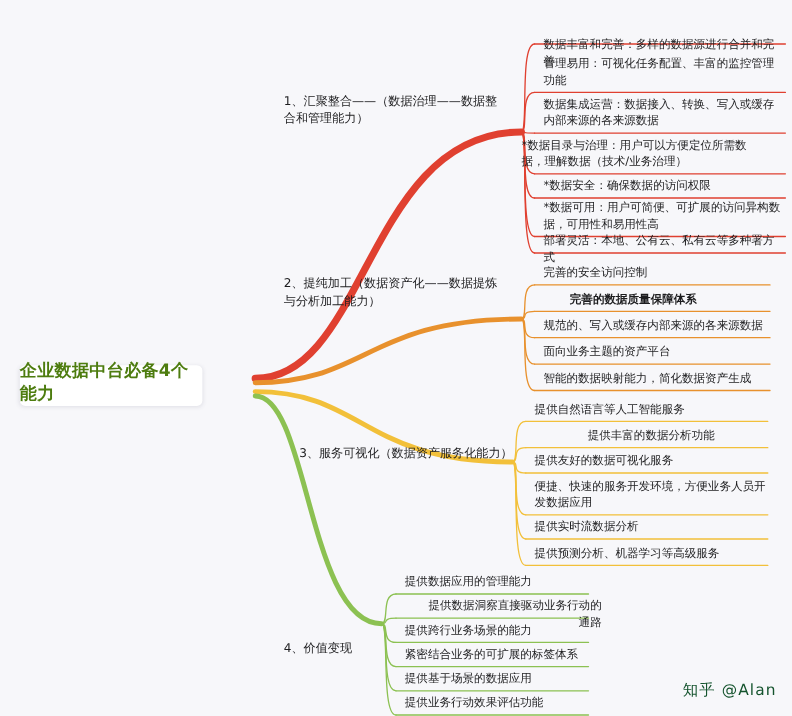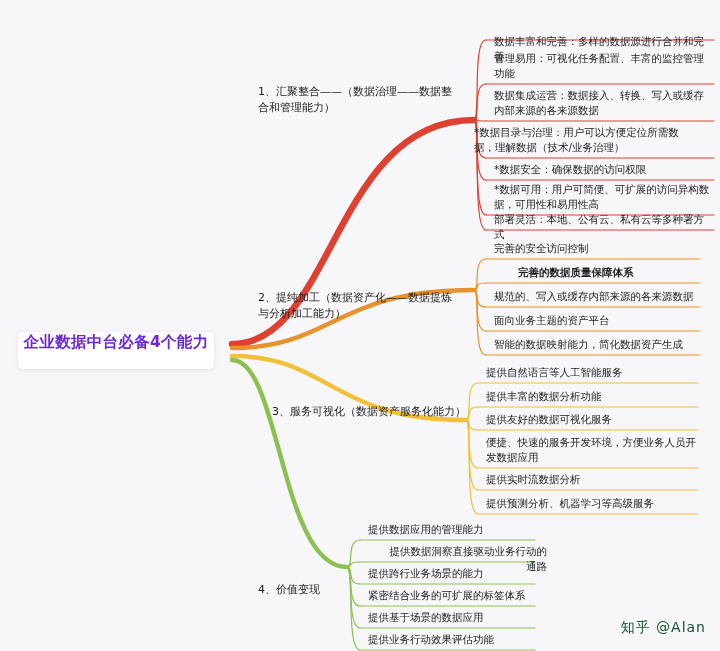--- a/index.html
+++ b/index.html
@@ -24,31 +24,31 @@
     left: 0;
     top: 0;
     width: 720px;
     height: 651px;
     pointer-events: none;
   }
   .root-node {
     position: absolute;
     left: 18px;
     top: 332px;
-    width: 196px;
+    width: 166px;
     height: 37px;
     background: #ffffff;
     border-radius: 5px;
     box-shadow: 0 1px 4px rgba(60,60,90,0.13);
     display: flex;
-    align-items: flex-start;
+    align-items: flex-end;
     justify-content: center;
     font-size: 15.5px;
     font-weight: bold;
-    color: #6d28d9;
+    color: #4d7c0f;
     letter-spacing: 0.3px;
     z-index: 5;
   }
   .branch-label {
     position: absolute;
     font-size: 11px;
     line-height: 16px;
     color: #1d1d1f;
     z-index: 4;
   }
@@ -132,21 +132,21 @@
   </svg>
 
   <div class="root-node">
     <span>企业数据中台必备4个能力</span>
   </div>
 
   <div class="branch-label" style="left:258px; top:84px; width:200px;">
     <span>1、汇聚整合——（数据治理——数据整合和管理能力）</span>
   </div>
 
-  <div class="branch-label" style="left:258px; top:250px; width:200px;margin-top:40px;">
+  <div class="branch-label" style="left:258px; top:250px; width:200px;">
     <span>2、提纯加工（数据资产化——数据提炼与分析加工能力）</span>
   </div>
 
   <div class="branch-label" style="left:272px; top:404px; width:205px;">
     <span>3、服务可视化（数据资产服务化能力）</span>
   </div>
 
   <div class="branch-label" style="left:258px; top:582px; width:90px;">
     <span>4、价值变现</span>
   </div>
@@ -158,21 +158,21 @@
       <div class="leaf" style="left: 474px; top: 125px; width: 220px;"><span>*数据目录与治理：用户可以方便定位所需数据，理解数据（技术/业务治理）</span></div>
       <div class="leaf" style="left: 494px; top: 162px; width: 220px;"><span>*数据安全：确保数据的访问权限</span></div>
       <div class="leaf" style="left: 494px; top: 182px; width: 220px;"><span>*数据可用：用户可简便、可扩展的访问异构数据，可用性和易用性高</span></div>
       <div class="leaf" style="left: 494px; top: 212px; width: 220px;"><span>部署灵活：本地、公有云、私有云等多种署方式</span></div>
       <div class="leaf" style="left: 494px; top: 241px; width: 206px;"><span>完善的安全访问控制</span></div>
       <div class="leaf" style="left: 518px; top: 265px; width: 206px; font-weight: bold;"><span>完善的数据质量保障体系</span></div>
       <div class="leaf" style="left: 494px; top: 289px; width: 206px;"><span>规范的、写入或缓存内部来源的各来源数据</span></div>
       <div class="leaf" style="left: 494px; top: 313px; width: 206px;"><span>面向业务主题的资产平台</span></div>
       <div class="leaf" style="left: 494px; top: 337px; width: 206px;"><span>智能的数据映射能力，简化数据资产生成</span></div>
       <div class="leaf" style="left: 486px; top: 365px; width: 212px;"><span>提供自然语言等人工智能服务</span></div>
-      <div class="leaf" style="left: 486px; top: 389px; width: 212px;"><span>提供丰富的数据分析功能</span></div>
+      <div class="leaf" style="left: 486px; top: 389px; width: 212px; text-align: center;"><span>提供丰富的数据分析功能</span></div>
       <div class="leaf" style="left: 486px; top: 412px; width: 212px;"><span>提供友好的数据可视化服务</span></div>
       <div class="leaf" style="left: 486px; top: 435px; width: 212px;"><span>便捷、快速的服务开发环境，方便业务人员开发数据应用</span></div>
       <div class="leaf" style="left: 486px; top: 472px; width: 212px;"><span>提供实时流数据分析</span></div>
       <div class="leaf" style="left: 486px; top: 496px; width: 212px;"><span>提供预测分析、机器学习等高级服务</span></div>
       <div class="leaf" style="left: 368px; top: 522px; width: 167px;"><span>提供数据应用的管理能力</span></div>
       <div class="leaf" style="left: 380px; top: 544px; width: 167px; text-align: right;"><span>提供数据洞察直接驱动业务行动的通路</span></div>
       <div class="leaf" style="left: 368px; top: 566px; width: 167px;"><span>提供跨行业务场景的能力</span></div>
       <div class="leaf" style="left: 368px; top: 588px; width: 167px;"><span>紧密结合业务的可扩展的标签体系</span></div>
       <div class="leaf" style="left: 368px; top: 610px; width: 167px;"><span>提供基于场景的数据应用</span></div>
       <div class="leaf" style="left: 368px; top: 632px; width: 167px;"><span>提供业务行动效果评估功能</span></div>

